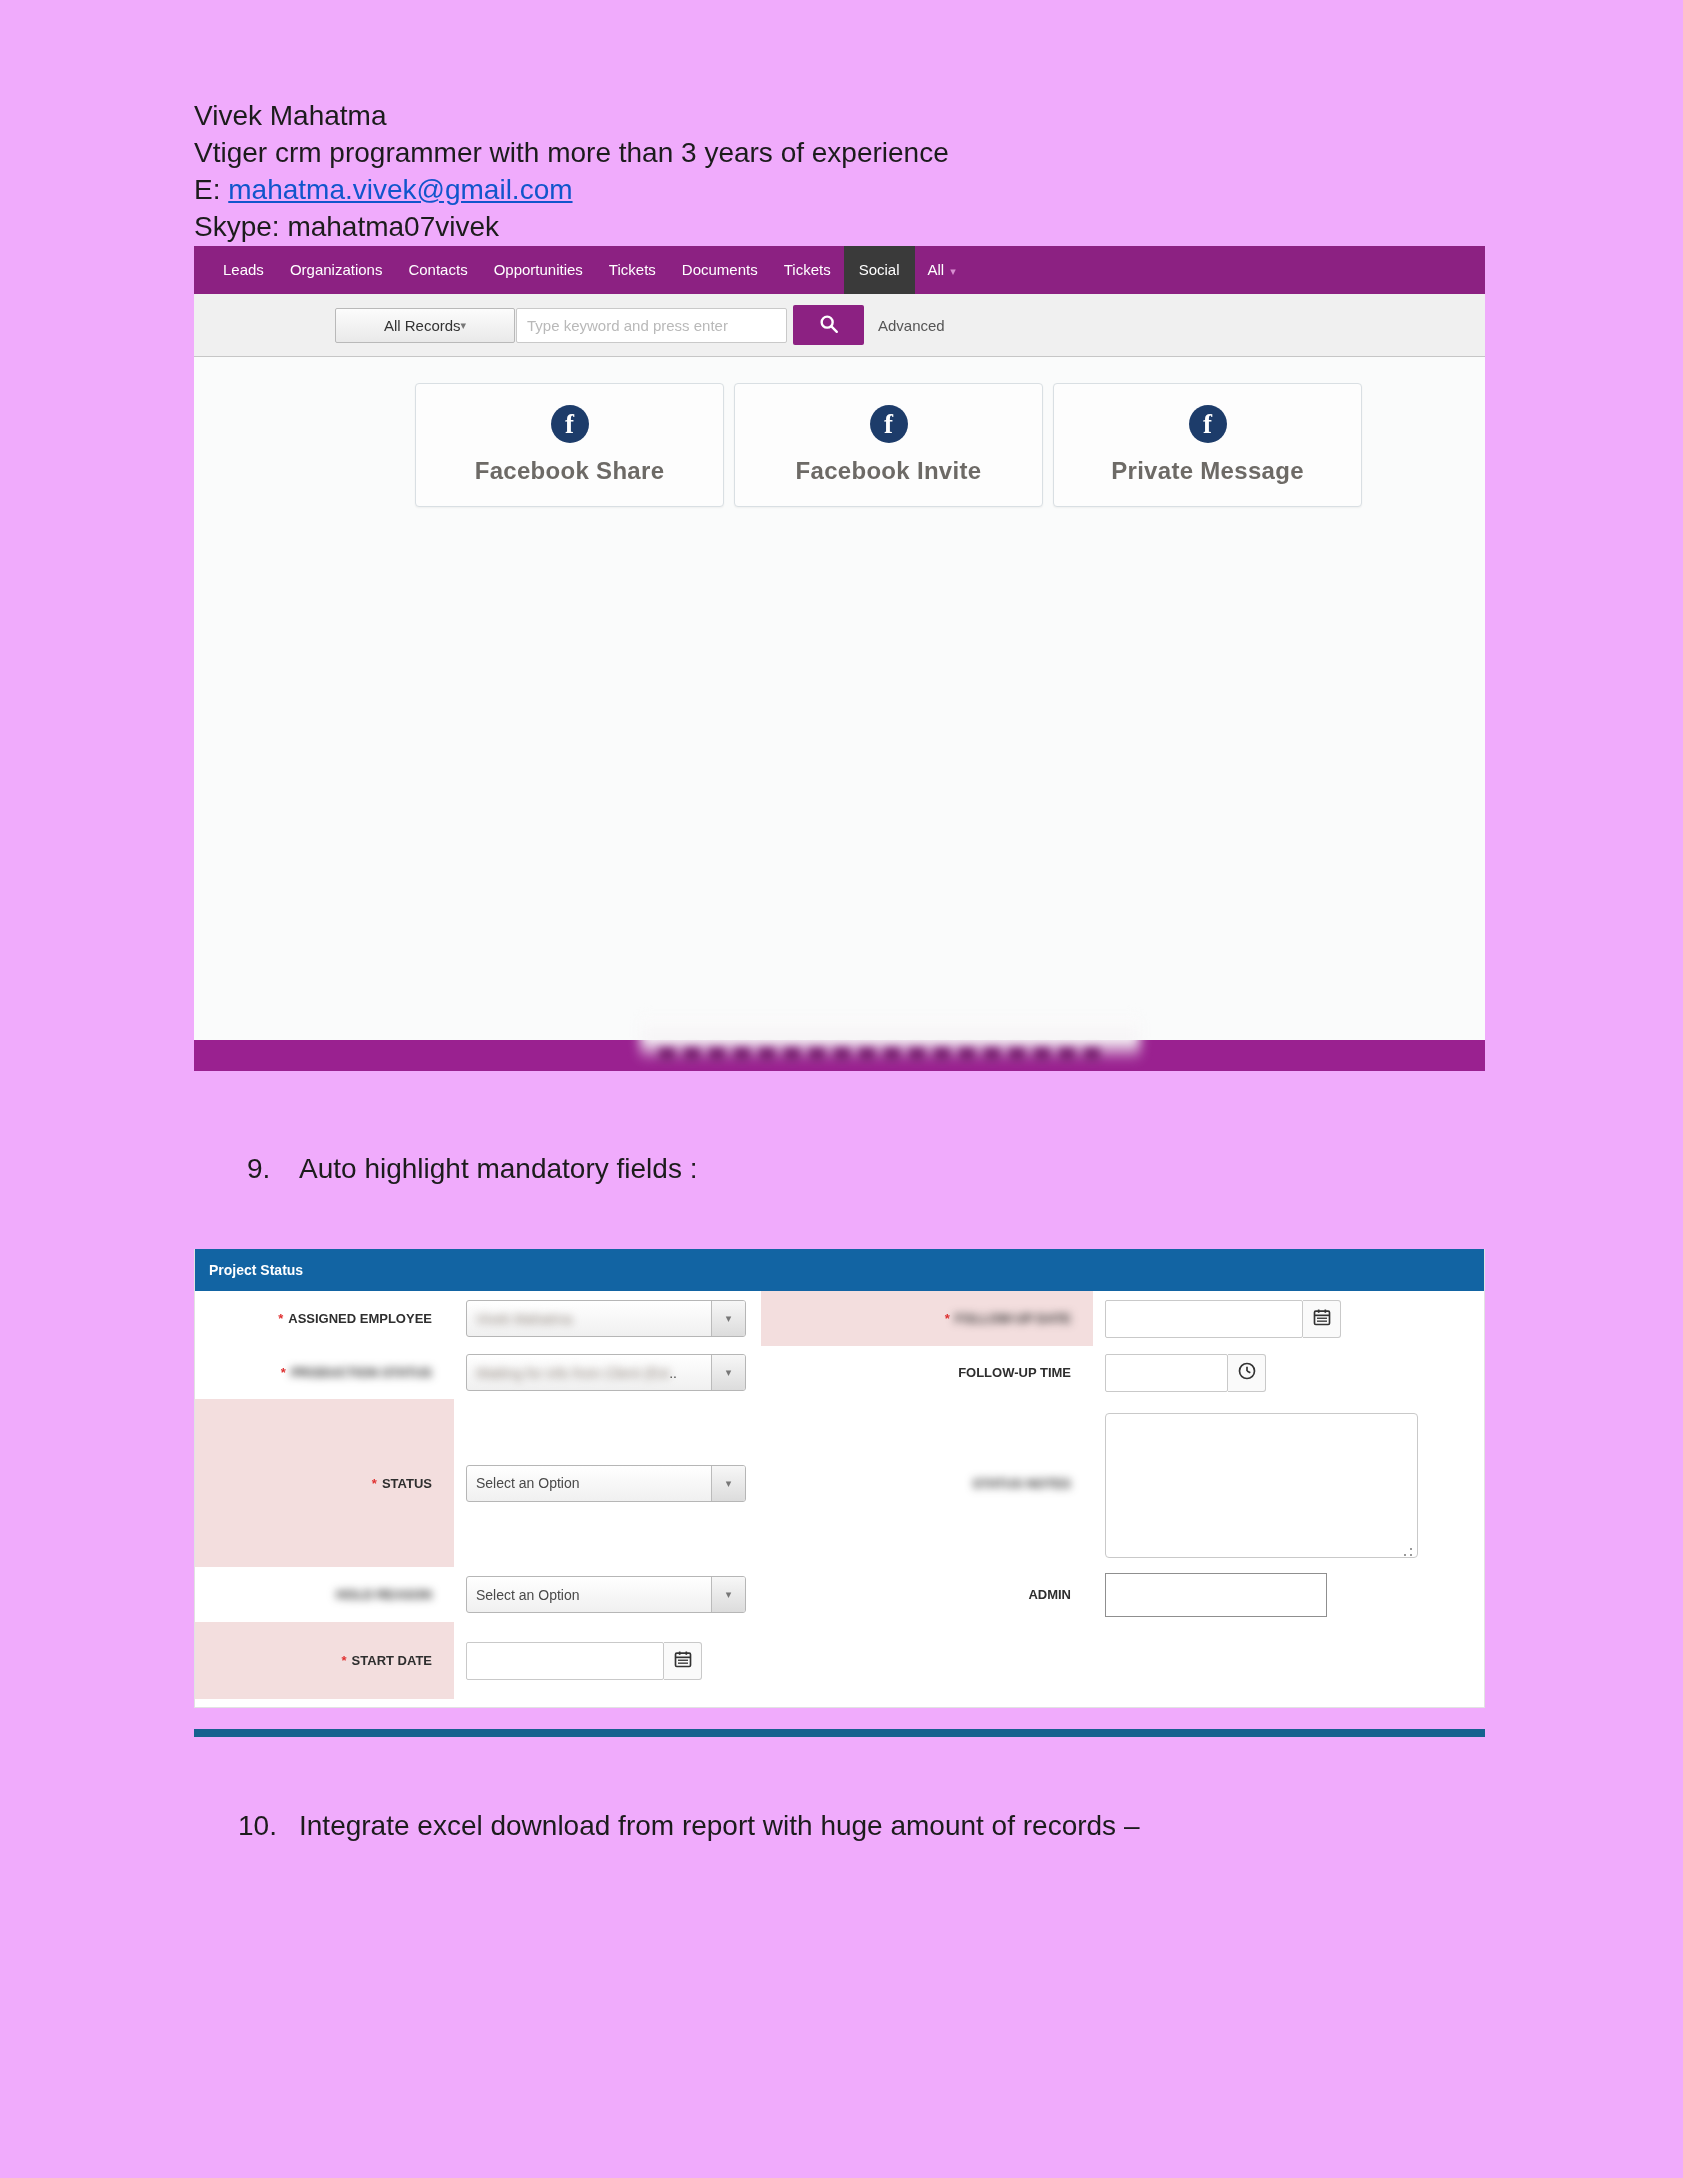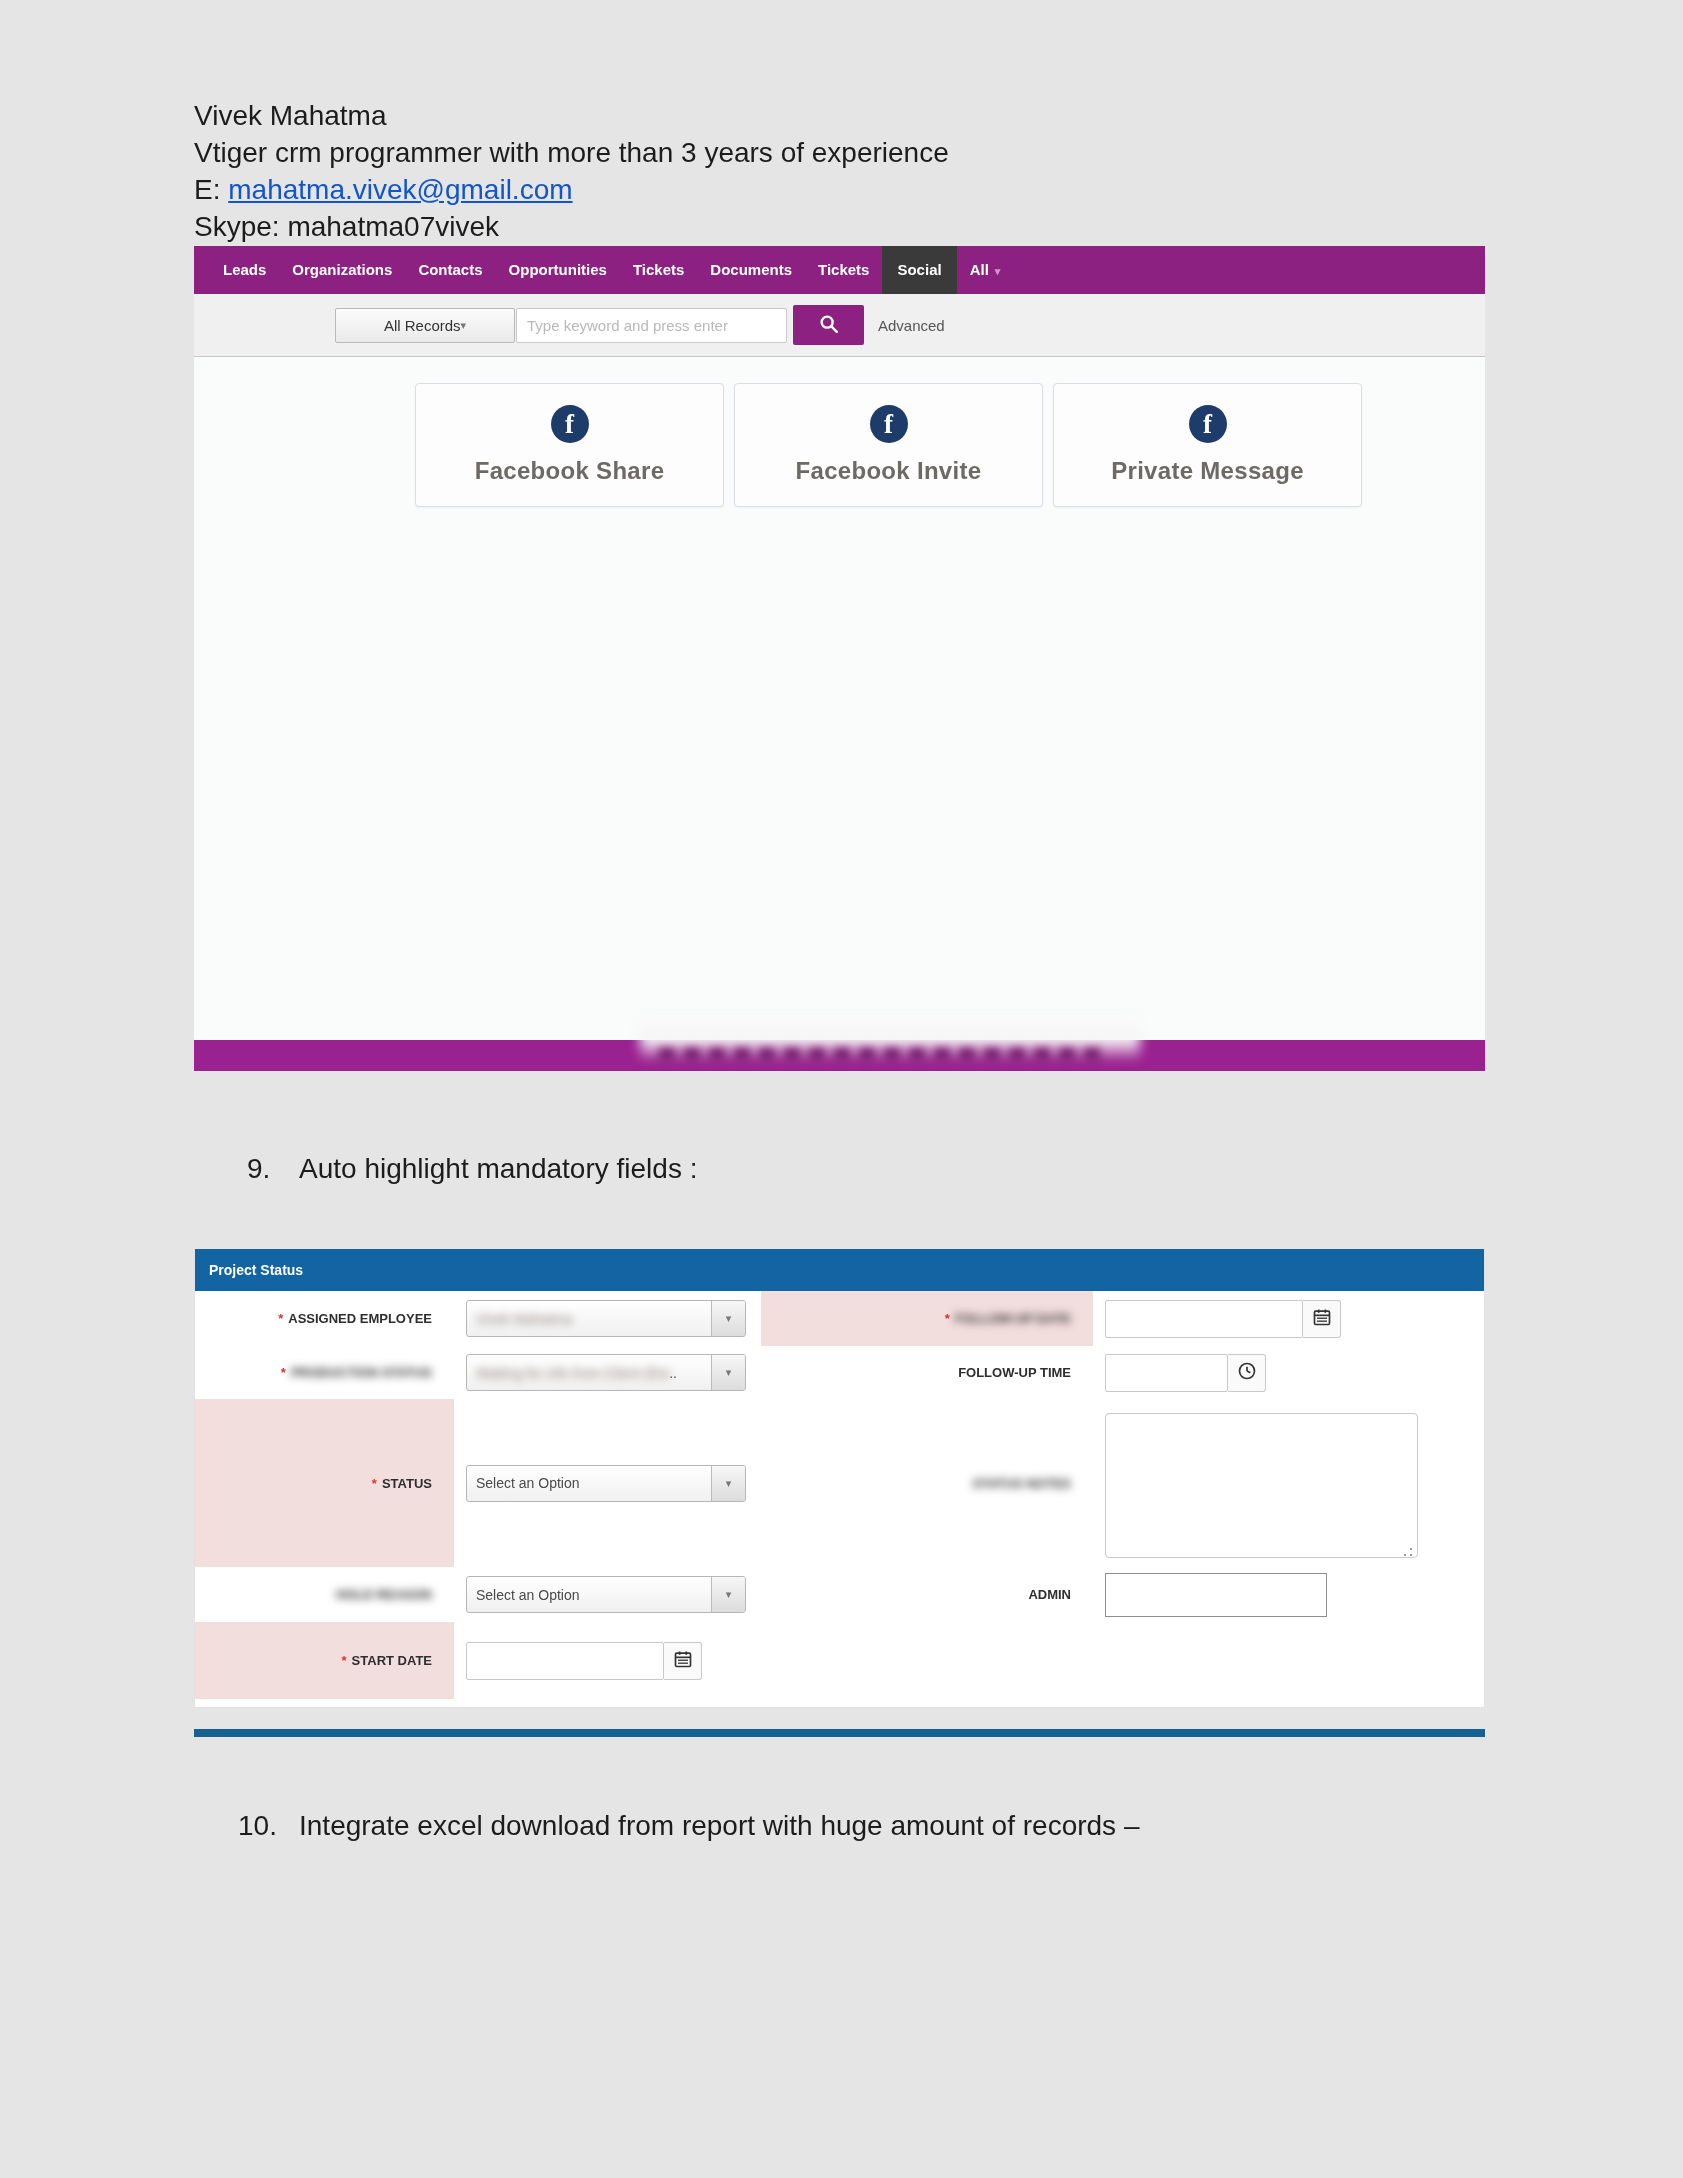--- a/index.html
+++ b/index.html
@@ -1,31 +1,31 @@
 <!DOCTYPE html>
 <html><head>
 <meta charset="utf-8">
 <style>
   html,body{margin:0;padding:0;background:#fff;}
-  #page{position:relative;width:1683px;height:2178px;background:#e5e5e5;
+  #page{position:relative;width:1683px;height:2178px;background:#f0abfc;
         font-family:"Liberation Sans", sans-serif;color:#1f1f1f;overflow:hidden;}
 
   
   .doc-head{position:absolute;left:194px;top:97px;font-size:28px;line-height:37px;color:#1c1c1c;}
   .doc-head a{color:#1155cc;text-decoration:underline;}
   .doc-item{position:absolute;font-size:28px;color:#1c1c1c;display:flex;}
   .doc-item .num{width:52px;}
   #item9{left:247px;top:1153px;}
   #item10{left:238px;top:1810px;}
   #item10 .num{width:61px;}
 
   
   #shot1{position:absolute;left:194px;top:246px;width:1291px;height:824px;}
   .crm-nav{height:48px;background:#8c2182;display:flex;align-items:stretch;padding-left:16px;}
-  .crm-nav .nav-item{color:#fff;font-weight:bold;font-size:15px;line-height:48px;padding:0 13px;cursor:pointer;}
+  .crm-nav .nav-item{color:#fff;font-weight:normal;font-size:15px;line-height:48px;padding:0 13px;cursor:pointer;}
   .crm-nav .nav-item.active{background:#3a3a3a;padding:0 15px;}
   .crm-nav .caret{color:#d78fd0;font-size:11px;margin-left:6px;}
   .search-strip{height:62px;background:#f0f0f0;border-bottom:1px solid #c6c6c6;display:flex;align-items:center;}
   .scope-select{margin-left:141px;width:180px;height:35px;border:1px solid #b9b9b9;border-radius:2px;
      background:linear-gradient(#fcfcfc,#e9e9e9);display:flex;align-items:center;justify-content:center;
      padding:0 10px;box-sizing:border-box;font-size:15px;color:#333;}
   .scope-select .caret{color:#777;font-size:11px;}
   .kw-input{margin-left:1px;width:271px;height:35px;border:1px solid #c9c9c9;border-radius:2px;background:#fff;
      box-sizing:border-box;padding:0 10px;font-size:15px;color:#444;font-family:"Liberation Sans",sans-serif;}
   .kw-input::placeholder{color:#b9b9b9;}

